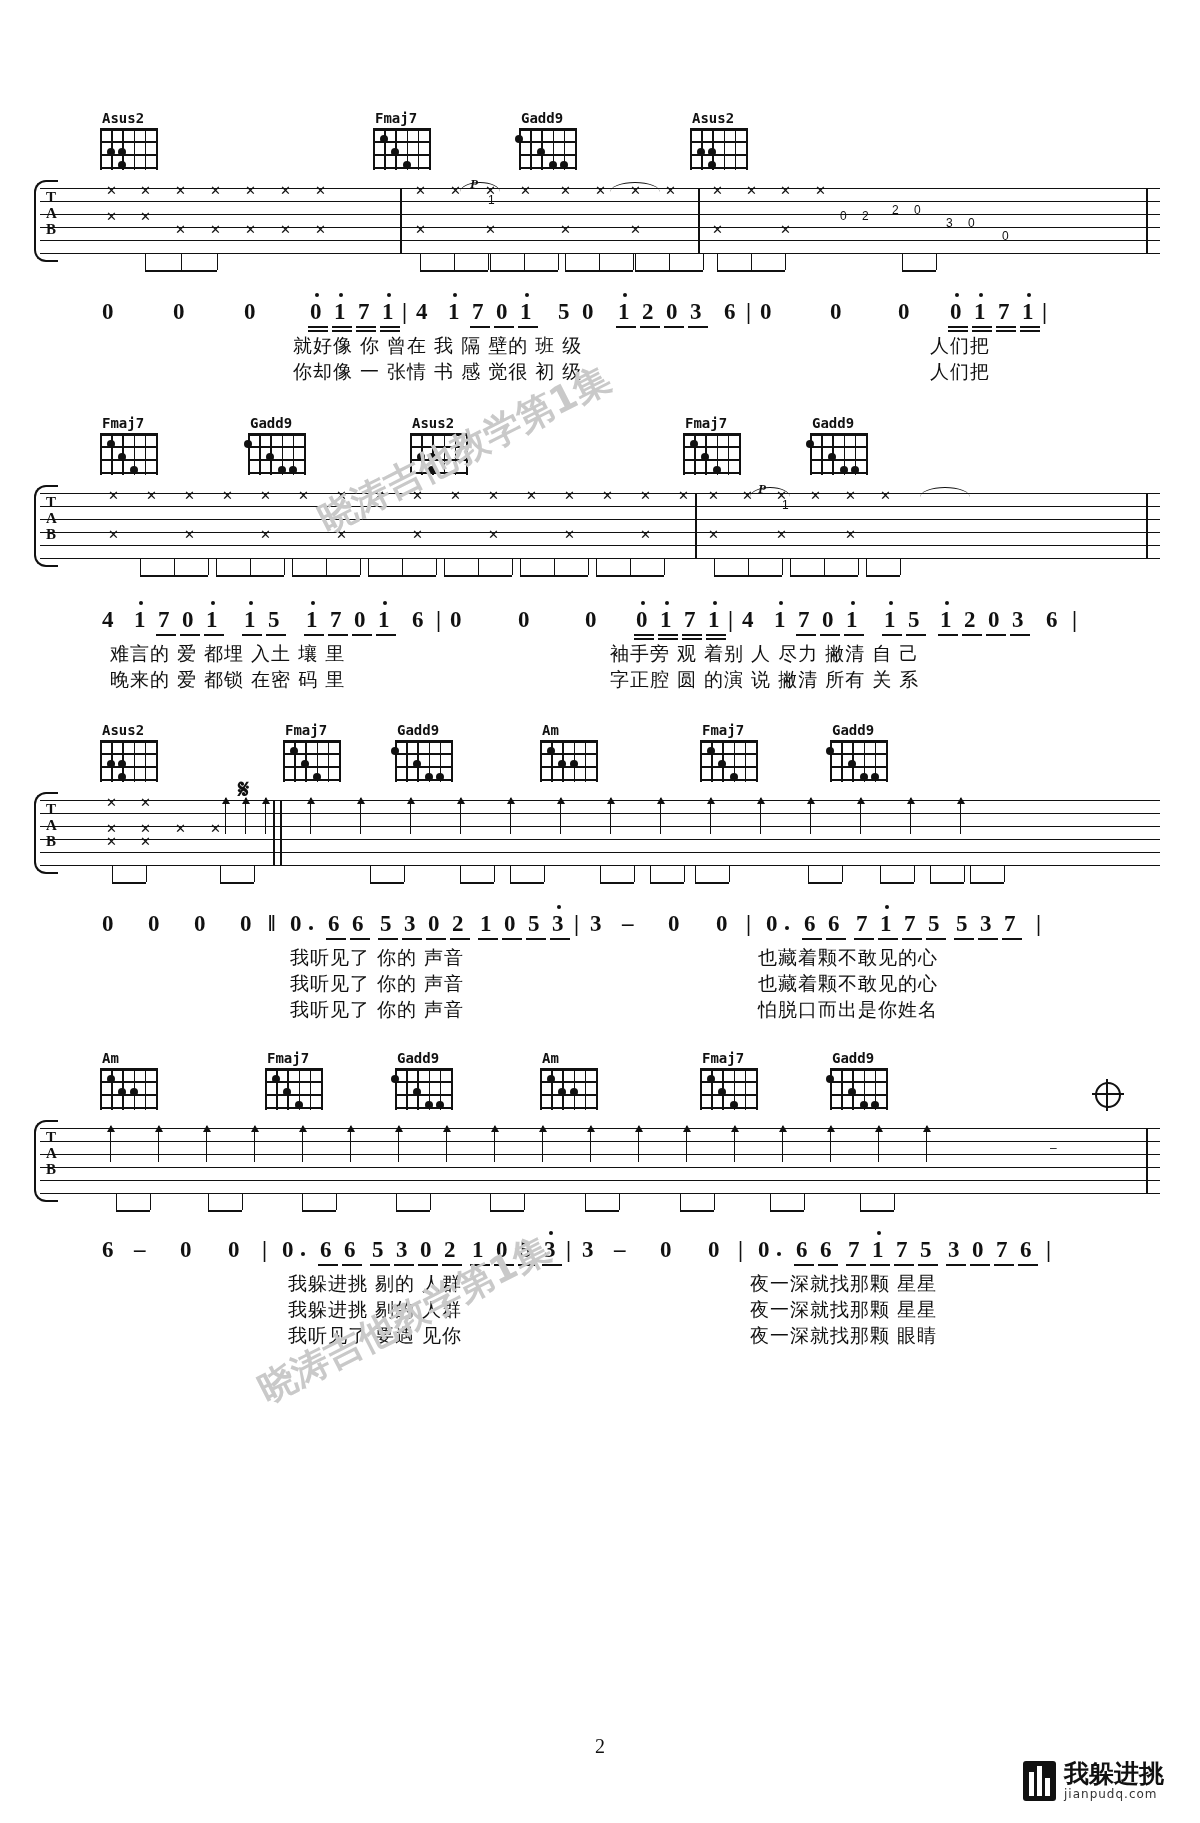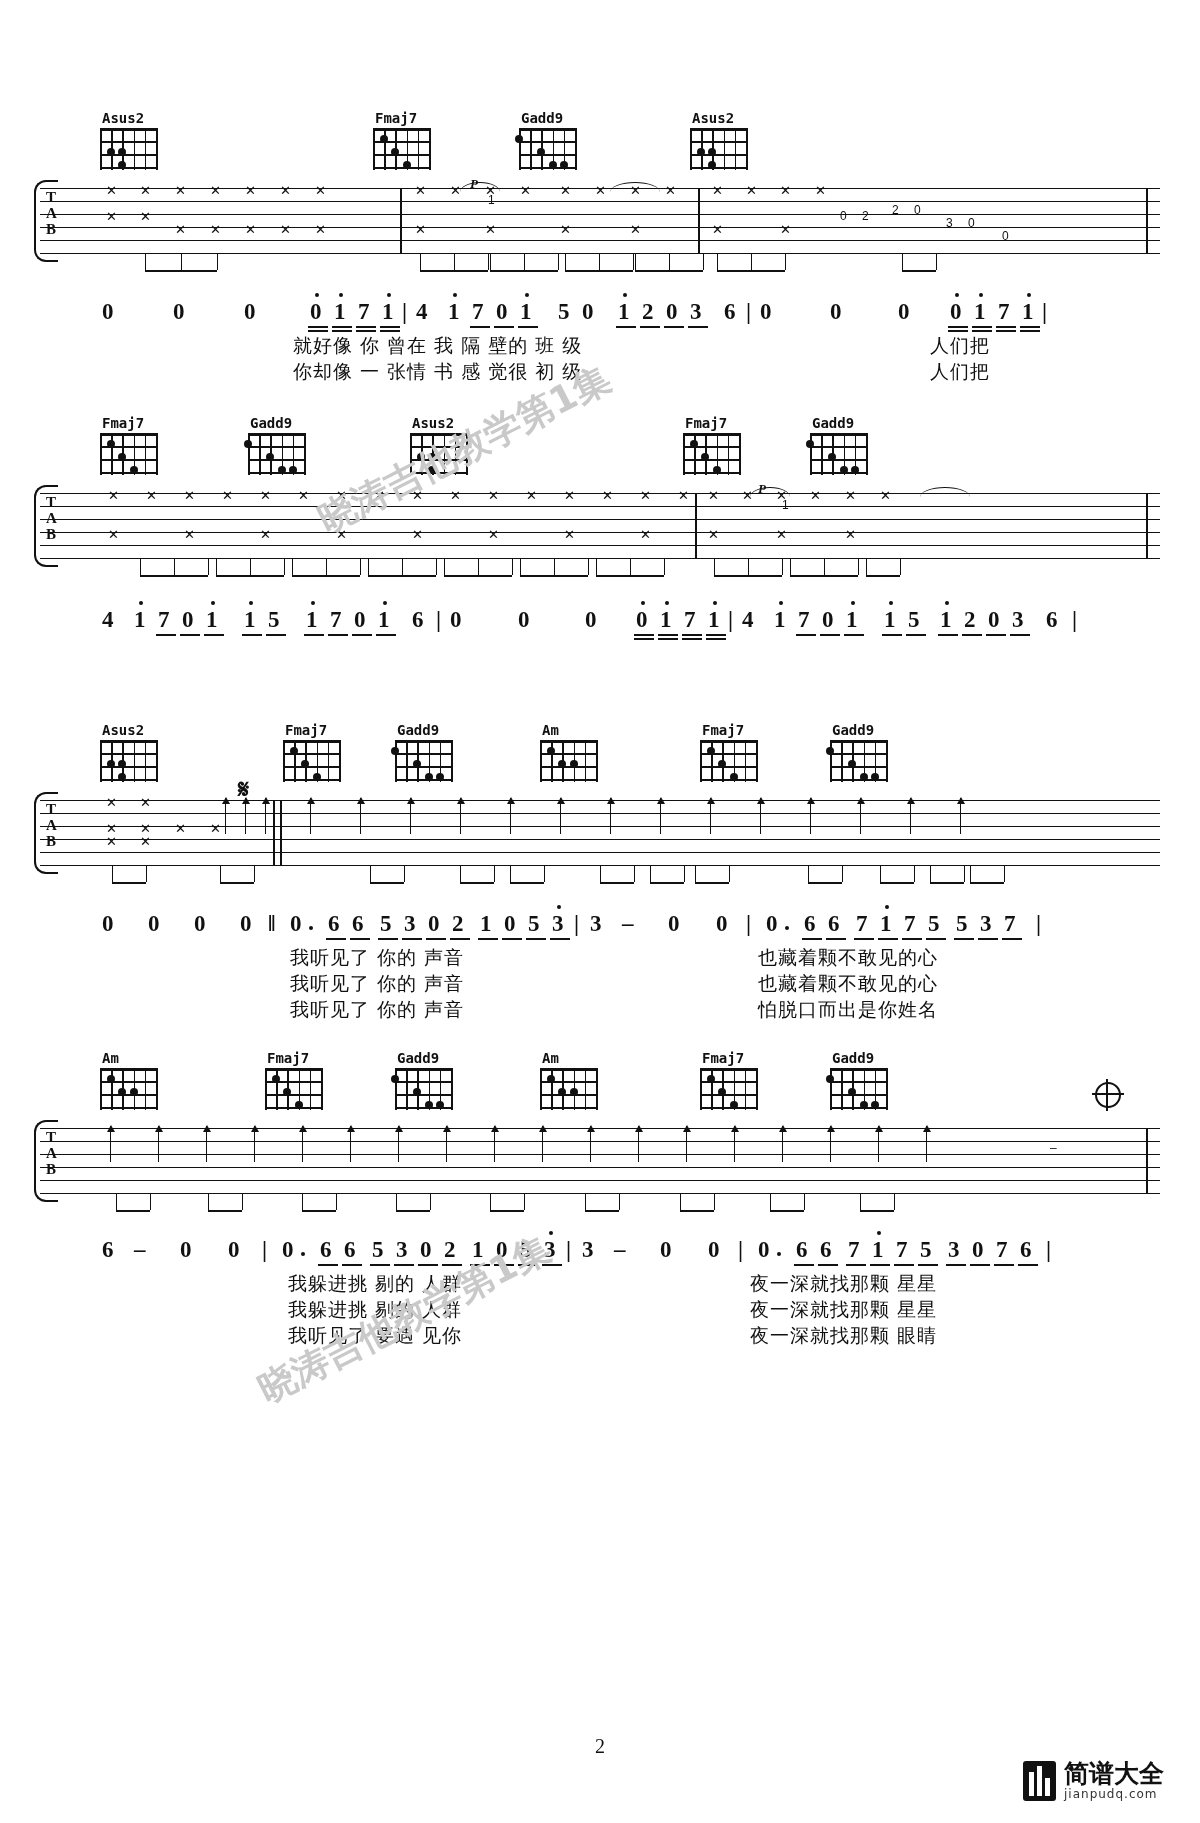--- a/index.html
+++ b/index.html
@@ -553,20 +553,26 @@
         <div class="uline" style="left: 898px; width: 20px; top: 26px;"></div>
         <div class="jpn" style="left: 924px; top: 0px;">2</div>
         <div class="uline" style="left: 922px; width: 20px; top: 26px;"></div>
         <div class="jpn" style="left: 948px; top: 0px;">0</div>
         <div class="uline" style="left: 946px; width: 20px; top: 26px;"></div>
         <div class="jpn" style="left: 972px; top: 0px;">3</div>
         <div class="uline" style="left: 970px; width: 20px; top: 26px;"></div>
         <div class="jpn" style="left: 1006px; top: 0px;">6</div>
         <div class="jpn" style="left: 1032px; top: 0px;">|</div>
       </div>
+    <div class="lyricrow" id="ly2" style="height:56px;">
+        <div class="ly" style="left: 70px; top: 0px;">难言的  爱  都埋  入土  壤  里</div>
+        <div class="ly" style="left: 570px; top: 0px;">袖手旁  观  着别  人  尽力  撇清  自  己</div>
+        <div class="ly" style="left: 70px; top: 26px;">晚来的  爱  都锁  在密  码  里</div>
+        <div class="ly" style="left: 570px; top: 26px;">字正腔  圆  的演  说  撇清  所有  关  系</div>
+      </div>
   </div>
 
   <div class="system" id="sys3" style="top:722px;">
     <div class="chordrow" id="c3">
         <div class="chord" style="left: 60px;">
           <div class="name">Asus2</div>
           <div class="grid">
             <div class="nut"></div>
             <div class="str" style="left: 0px;"></div>
             <div class="str" style="left: 11.2px;"></div>
@@ -1072,18 +1078,18 @@
 
   <div class="pageno" style="top:1735px;">2</div>
 
   <div class="logo">
     <div class="bars">
       <i style="height:24px"></i>
         <i style="height:30px"></i>
         <i style="height:18px"></i>
     </div>
     <div class="txt">
-      <div class="t1">简谱大全</div>
+      <div class="t1">我躲进挑</div>
       <div class="t2">jianpudq.com</div>
     </div>
   </div>
 
 </div>
 
 </body></html>

